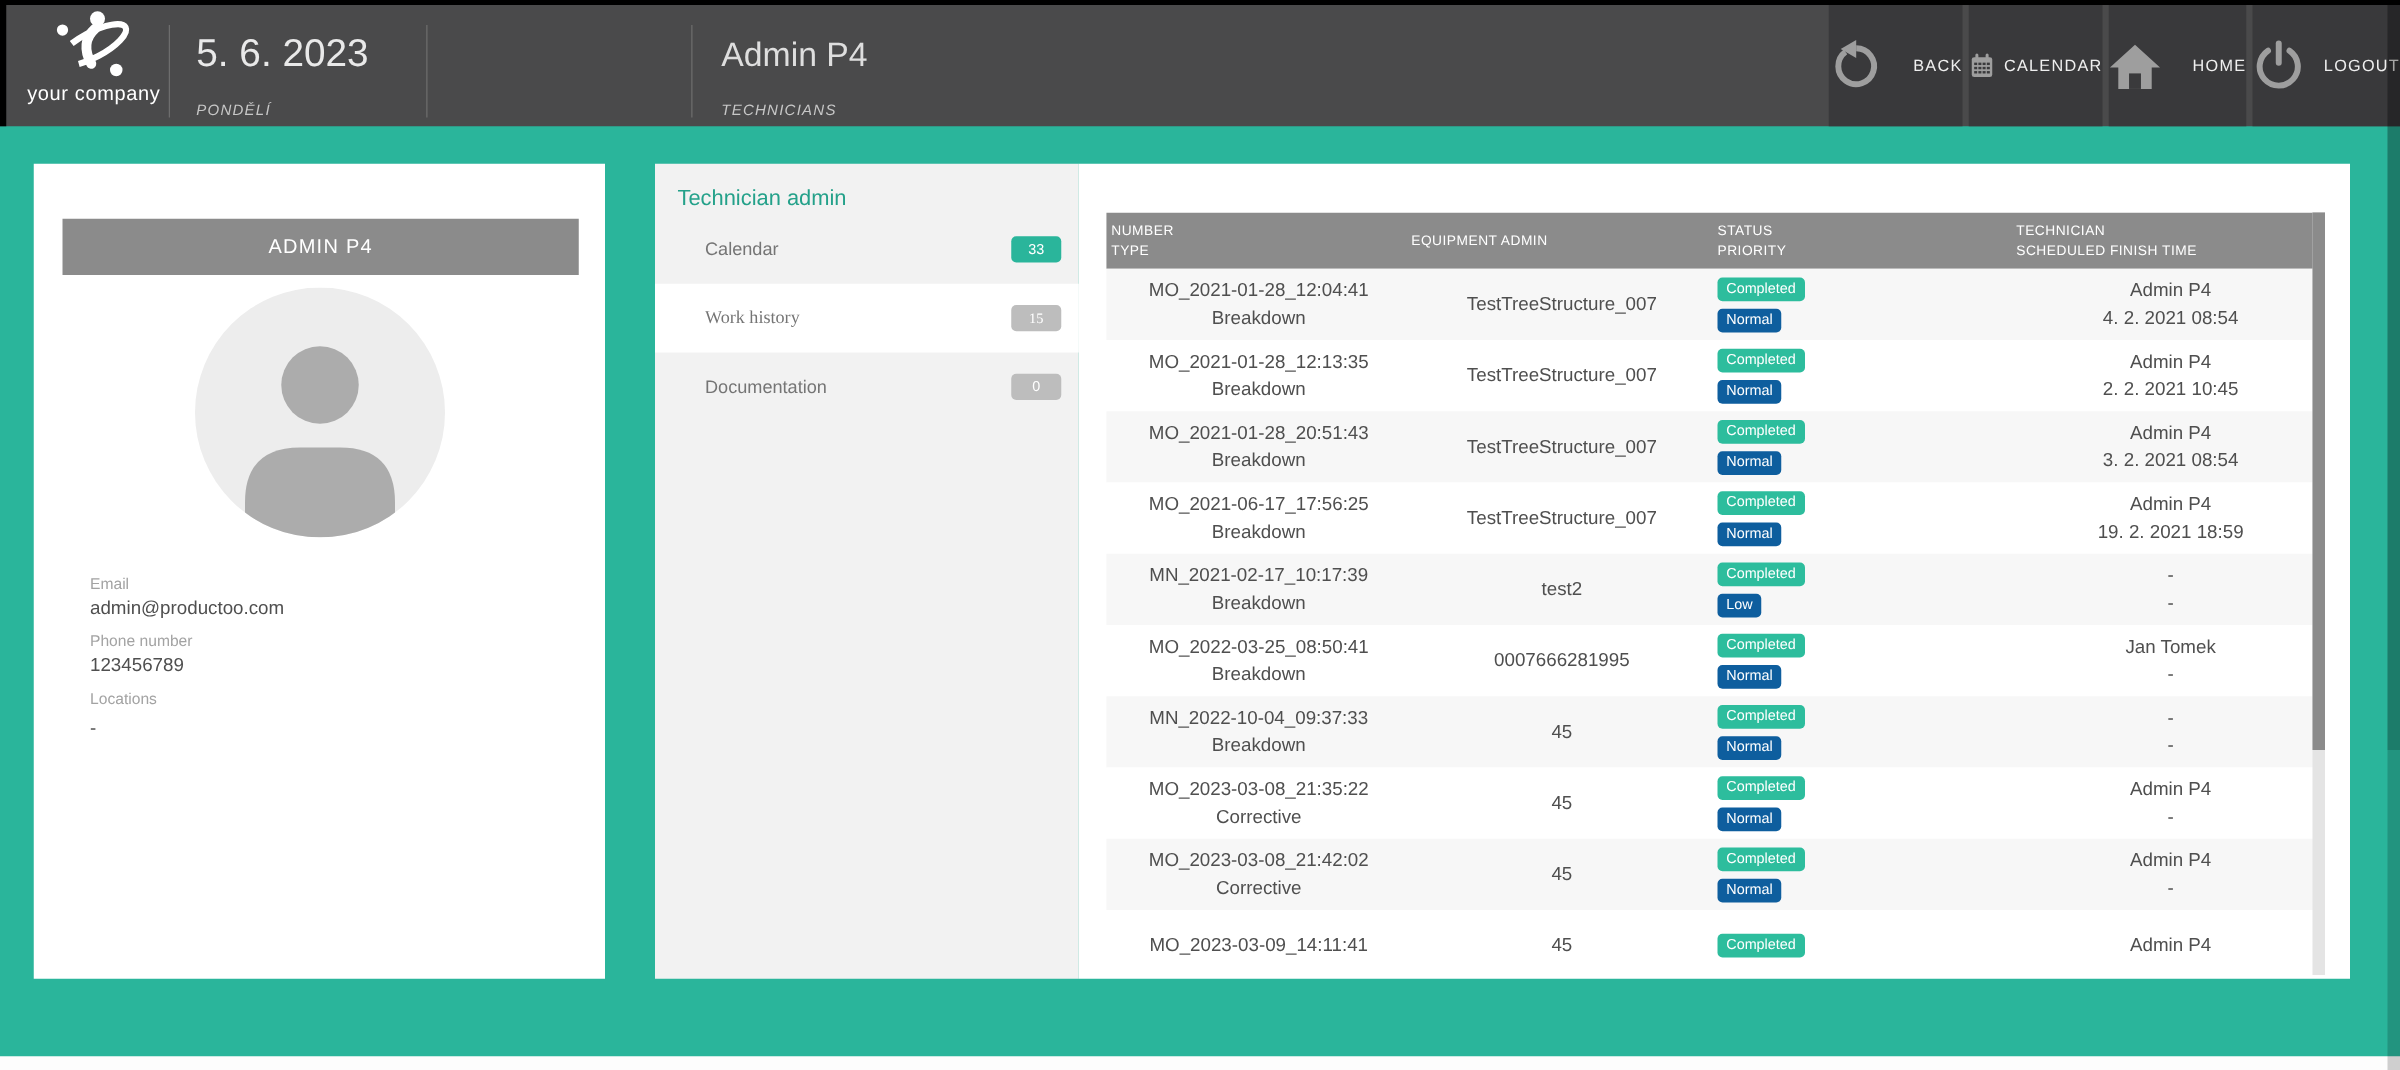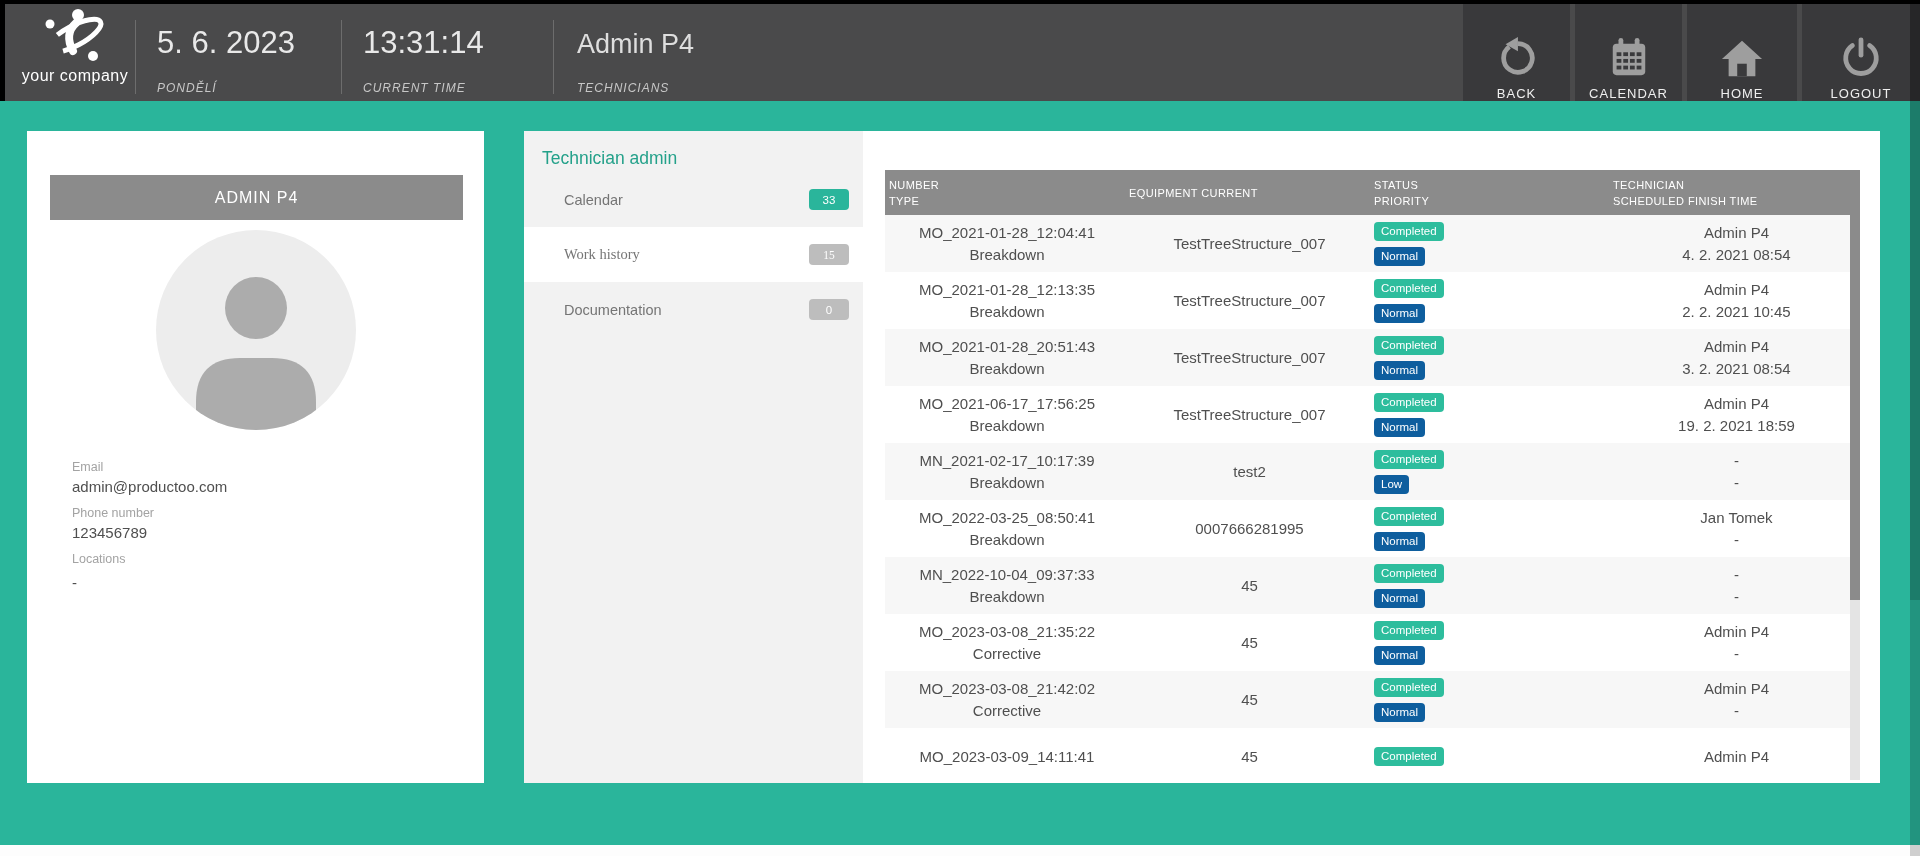--- a/index.html
+++ b/index.html
@@ -23,21 +23,21 @@
   .left-black{position:absolute;left:0;top:0;width:5px;height:101px;background:#000;}
   .logo{position:absolute;left:16px;top:8px;width:118px;text-align:center;cursor:pointer;}
   .logo svg{width:72px;height:58px;display:block;margin:0 auto;}
   .logo-text{color:#fff;font-size:16px;margin-top:1px;letter-spacing:.5px;white-space:nowrap;}
   .hsep{position:absolute;top:20px;width:1px;height:74px;background:#6d6d6d;}
   .hblock{position:absolute;top:4px;height:97px;margin-top:11px;}
   .hvalue{position:absolute;top:10px;left:0;font-size:31px;color:#e9e9e9;font-weight:400;white-space:nowrap;}
   .hvalue.title{font-size:27px;top:14px;color:#dedede;}
   .hlabel{position:absolute;top:66px;left:0;font-size:12px;color:#c7c7c7;letter-spacing:1px;white-space:nowrap;font-style:italic;}
   .nav{position:absolute;right:0;top:4px;height:97px;display:flex;gap:5px;}
-  .nav-btn{background:var(--btn-bg);display:flex;flex-direction:column;align-items:center;justify-content:flex-end;gap:7px;cursor:pointer;}
+  .nav-btn{background:var(--btn-bg);display:flex;flex-direction:row;align-items:center;justify-content:space-between;gap:7px;cursor:pointer;}
   .nav-btn svg{width:42px;height:42px;display:block;}
   .nav-btn .nav-label{font-size:13px;color:#efefef;letter-spacing:1px;white-space:nowrap;}
   .w107{width:107px;} .w118{width:118px;} .w110{width:110px;}
 
   
   .card{position:absolute;top:131px;background:#fff;}
   .card-profile{left:27px;width:457px;height:652px;}
   .name-banner{position:absolute;left:23px;right:21px;top:44px;height:45px;background:var(--banner-gray);
     color:#fff;font-size:16px;letter-spacing:1px;display:flex;align-items:center;justify-content:center;}
   .avatar{position:absolute;left:50%;transform:translateX(-50%);top:99px;width:200px;height:200px;}
@@ -98,24 +98,20 @@
       <div class="logo-text">your company</div>
     </div>
 
     <div class="hsep" style="left:135px"></div>
     <div class="hblock" style="left:157px;width:180px">
       <div class="hvalue">5. 6. 2023</div>
       <div class="hlabel">PONDĚLÍ</div>
     </div>
 
     <div class="hsep" style="left:341px"></div>
-    <div class="hblock" style="left:363px;width:186px">
-      <div class="hvalue">13:31:14</div>
-      <div class="hlabel">CURRENT TIME</div>
-    </div>
 
     <div class="hsep" style="left:553px"></div>
     <div class="hblock" style="left:577px;width:300px">
       <div class="hvalue title">Admin P4</div>
       <div class="hlabel">TECHNICIANS</div>
     </div>
 
     <div class="nav">
       <div class="nav-btn w107">
         <svg viewBox="0 0 44 44">
@@ -207,21 +203,21 @@
   </div>
 
   <div class="card card-table">
     <div class="table-wrap">
       <div class="thead">
         <div class="th">
           <div>NUMBER</div>
           <div>TYPE</div>
         </div>
         <div class="th">
-          <div>EQUIPMENT CURRENT</div>
+          <div>EQUIPMENT ADMIN</div>
         </div>
         <div class="th">
           <div>STATUS</div>
           <div>PRIORITY</div>
         </div>
         <div class="th">
           <div>TECHNICIAN</div>
           <div>SCHEDULED FINISH TIME</div>
         </div>
       </div>

